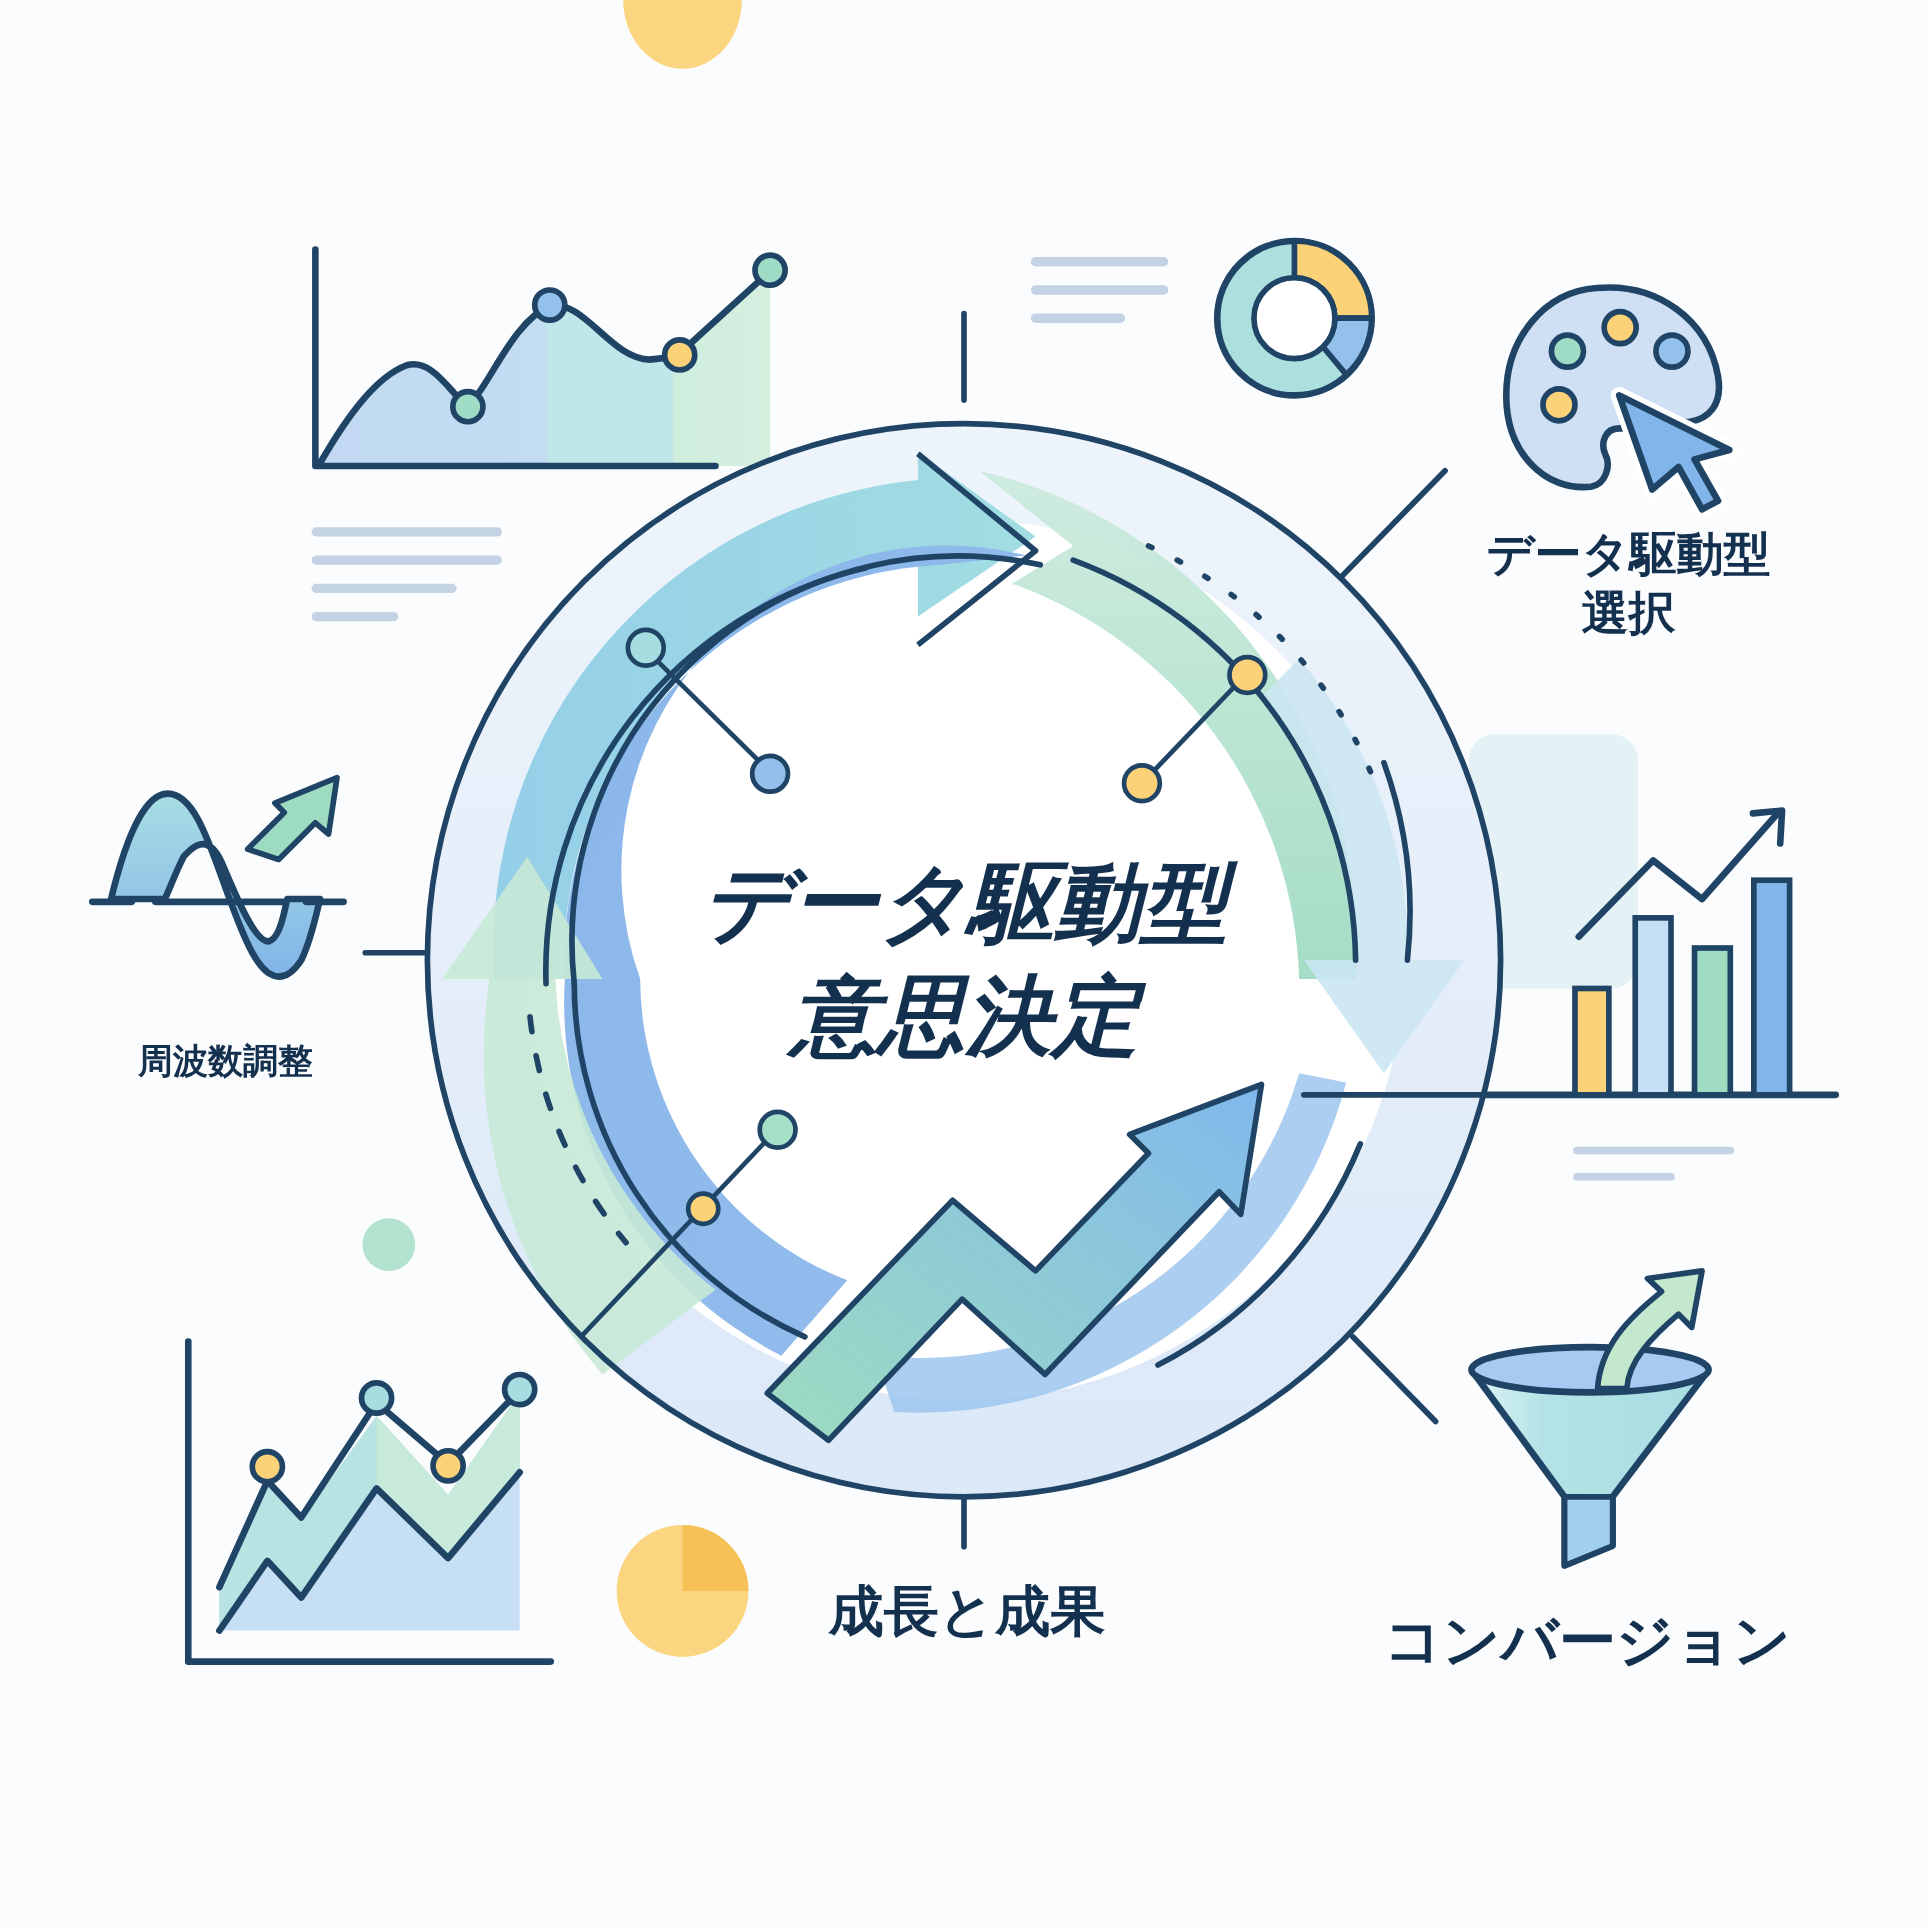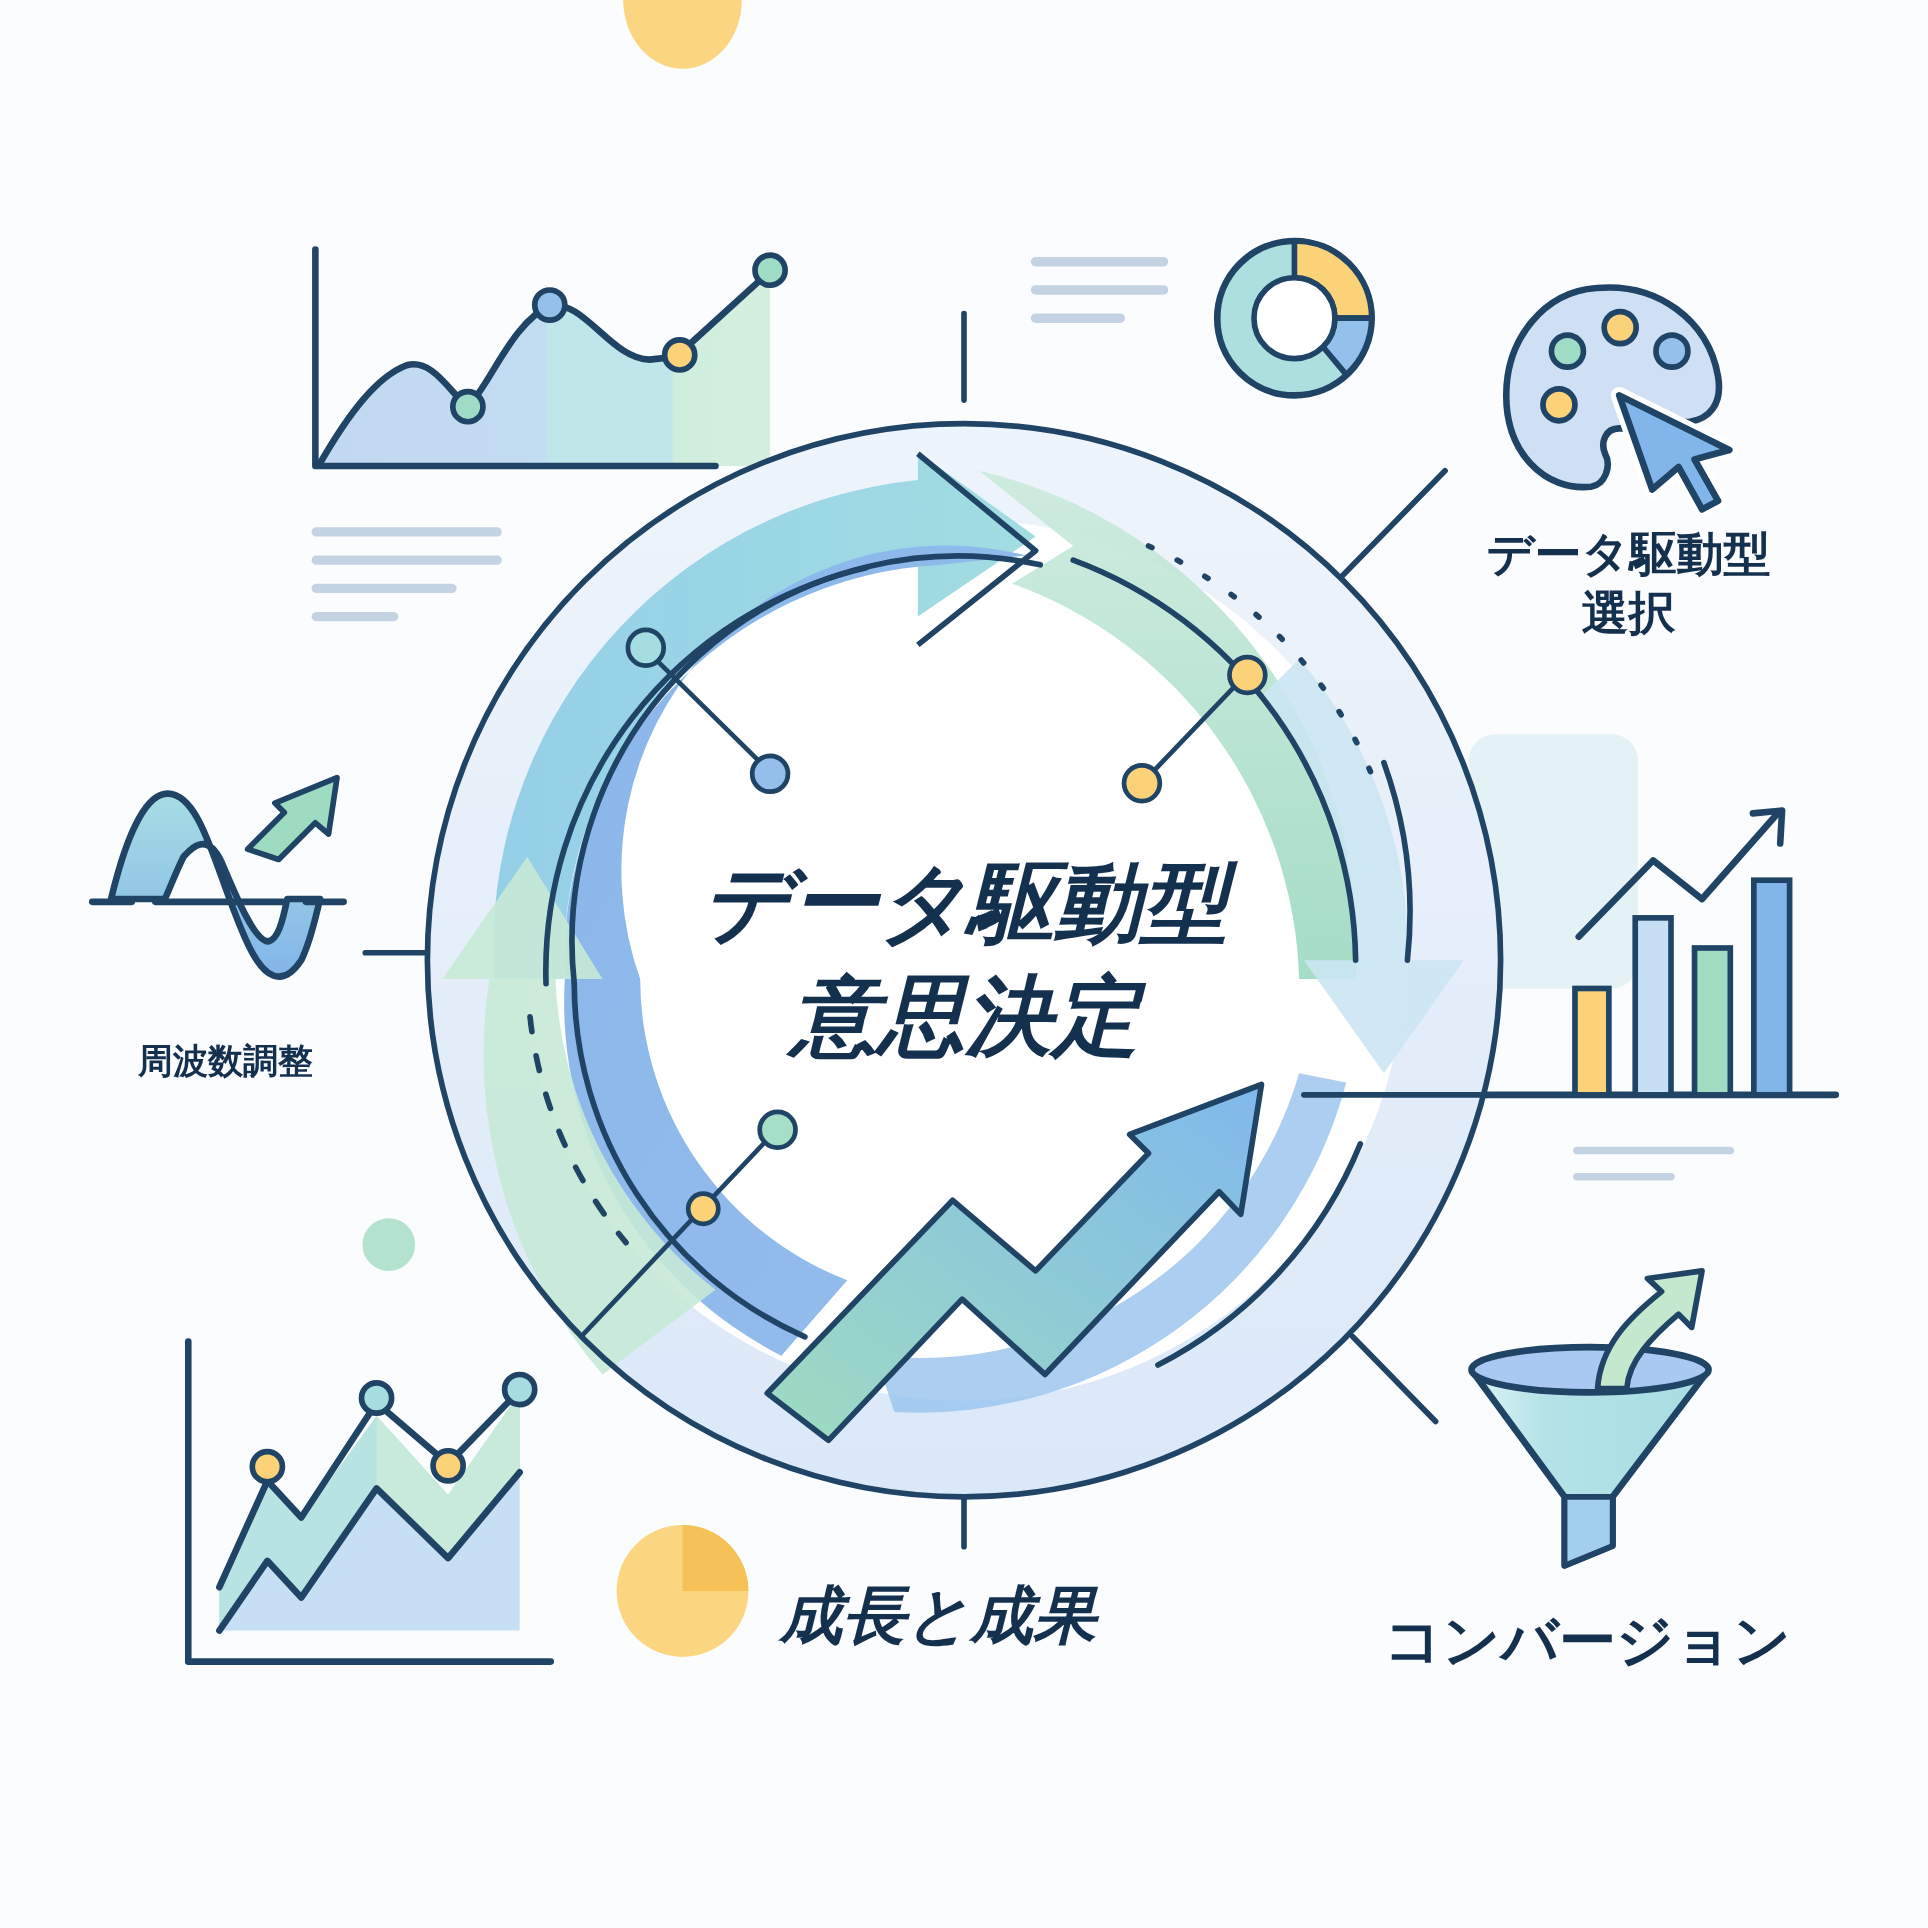--- a/index.html
+++ b/index.html
@@ -225,20 +225,20 @@
 
 <div class="label" style="left:1431px; top:525px; width:395px; font-size:47px;">
   <div>データ駆動型</div>
   <div>選択</div>
 </div>
 
 <div class="label" style="left:75px; top:1040px; width:301px; font-size:35px;">
   <div>周波数調整</div>
 </div>
 
-<div class="label" style="left:778px; top:1577px; width:320px; font-size:63px;font-style:italic;">
+<div class="label" style="left:807px; top:1577px; width:320px; font-size:55px;">
   <div>成長と成果</div>
 </div>
 
 <div class="label" style="left:1384px; top:1605px; width:395px; font-size:57px;">
   <div>コンバージョン</div>
 </div>
 
 
 </body></html>

